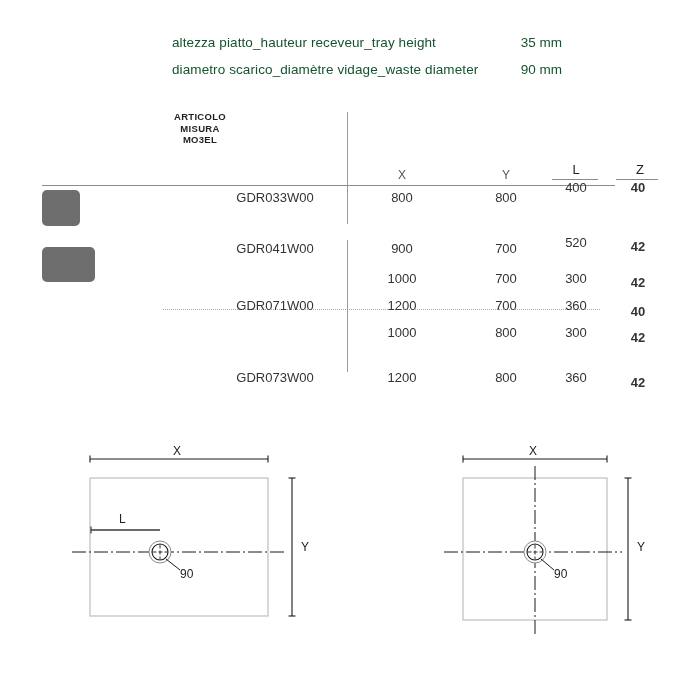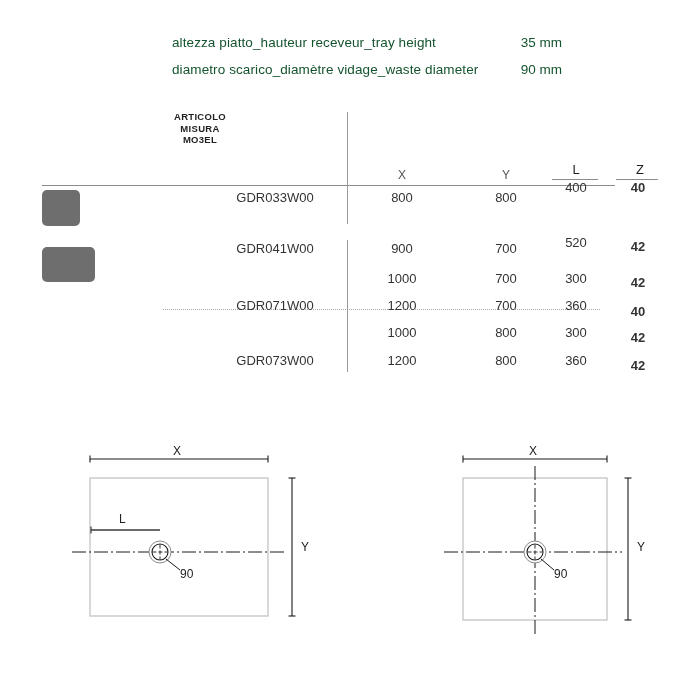--- a/index.html
+++ b/index.html
@@ -203,21 +203,21 @@
       <span class="cell cz" style="top:6px">40</span>
     </div>
 
     <div class="row" style="top:325px">
       <span class="cell cx">1000</span>
       <span class="cell cy">800</span>
       <span class="cell cl">300</span>
       <span class="cell cz" style="top:5px">42</span>
     </div>
 
-    <div class="row" style="top:353px">
+    <div class="row" style="top:370px">
       <span class="cell code">GDR073W00</span>
       <span class="cell cx">1200</span>
       <span class="cell cy">800</span>
       <span class="cell cl">360</span>
       <span class="cell cz" style="top:5px">42</span>
     </div>
   </div>
 
   <div class="drawing" id="drawing-left">
     <svg width="300" height="210" viewBox="0 0 300 210">

